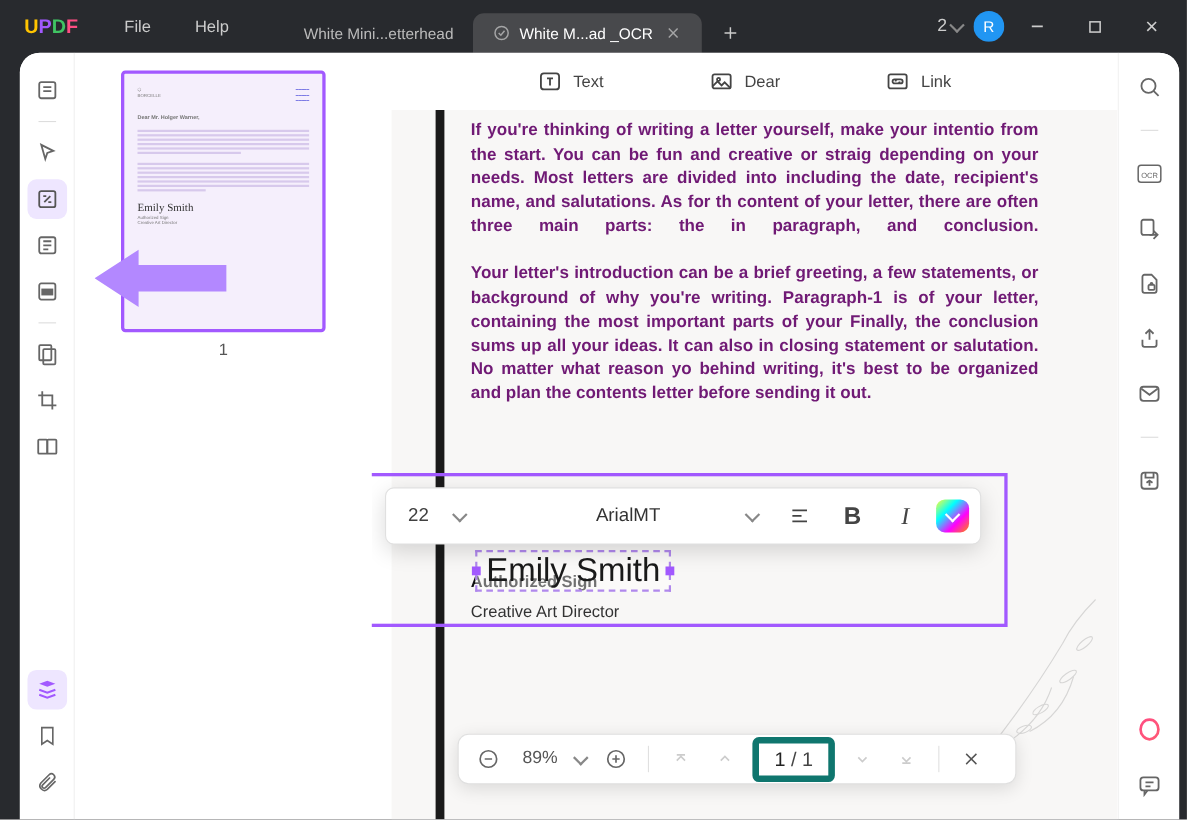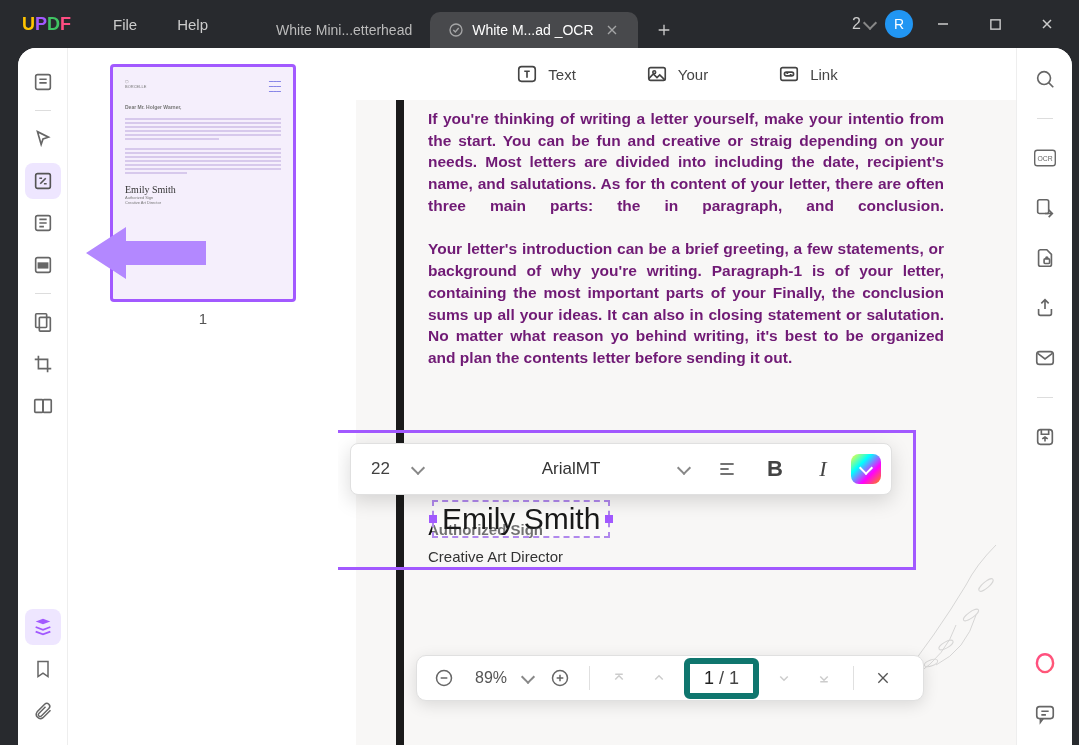--- a/index.html
+++ b/index.html
@@ -38,21 +38,21 @@
   
   .thumb-panel { width:270px; background:#fff; display:flex; flex-direction:column; align-items:center; padding-top:16px; }
   .thumb { width:186px; height:238px; border:3px solid #a259ff; border-radius:4px; background:#f5effc; padding:12px; position:relative; font-size:6px; color:#777; }
   .thumb-num { margin-top:8px; font-size:15px; color:#555; }
   .thumb-header{display:flex; justify-content:space-between; font-size:4px;}
   .thumb-name{font-family:cursive; font-size:10px; color:#333; margin-top:10px;}
   .thumb-lines{margin-top:8px;} .thumb-lines div{height:2px; background:#d7c9ec; margin:2px 0;}
   
   
   .main { flex:1; position:relative; background:#fff; }
-  .top-toolbar { height:52px; display:flex; align-items:center; justify-content:center; gap:70px; }
+  .top-toolbar { height:52px; display:flex; align-items:center; justify-content:center; gap:96px; }
   .tool-item { display:flex; align-items:center; gap:10px; font-size:15px; color:#444; cursor:pointer; }
   .tool-item svg { width:22px; height:22px; }
   
   .page-view { position:absolute; top:52px; left:0; right:0; bottom:0; overflow:hidden; }
   .page { position:absolute; left:18px; top:0; width:660px; background:#f8f7f6; padding:8px 72px 200px 72px; }
   .page::before { content:""; position:absolute; left:40px; top:0; bottom:0; width:8px; background:#1a1a1a; }
   .body-text { font-size:15.5px; color:#701a75; line-height:1.4; margin-bottom:22px; text-align:justify; text-align-last:justify;font-weight:bold;}
   .body-text.last{text-align-last:left;}
   .sig-label { font-weight:bold; font-size:15px; color:#111; margin-top:40px; }
   .sig-role { font-size:15px; color:#333; margin-top:10px; }
@@ -68,21 +68,21 @@
   .tb-btn.italic { font-style:italic; font-family:serif; font-size:22px; }
   .tb-btn svg { width:20px; height:20px; }
   .color-btn { width:30px; height:30px; border-radius:8px; background:linear-gradient(135deg,#ff3,#0ff,#f0f,#f80); position:relative; cursor:pointer; display:flex; align-items:center; justify-content:center;}
   .color-btn::after{content:""; width:8px;height:8px;border-right:2px solid #fff;border-bottom:2px solid #fff; transform:rotate(45deg); margin-top:-3px;}
   
   .text-edit-box { position:absolute; left:94px; top:400px; border:2px dashed #b088ec; padding:0 8px; font-size:30px; color:#1a1a1a; background:rgba(255,255,255,.4); z-index:4;}
   .handle { position:absolute; width:8px; height:8px; background:#a259ff; }
   .handle.l{left:-5px; top:50%; transform:translateY(-50%);} .handle.r{right:-5px; top:50%; transform:translateY(-50%);}
   
   
-  .bottom-nav { position:absolute; left:78px; bottom:44px; width:508px; height:46px; background:#fff; border:1px solid #e0e0e0; border-radius:10px; box-shadow:0 4px 16px rgba(0,0,0,.12); display:flex; align-items:center; padding:0 12px; gap:10px; z-index:6;}
+  .bottom-nav { position:absolute; left:78px; bottom:32px; width:508px; height:46px; background:#fff; border:1px solid #e0e0e0; border-radius:10px; box-shadow:0 4px 16px rgba(0,0,0,.12); display:flex; align-items:center; padding:0 12px; gap:10px; z-index:6;}
   .nav-btn { width:30px; height:30px; display:flex; align-items:center; justify-content:center; cursor:pointer; color:#666; }
   .nav-btn.dis { color:#ccc; }
   .zoom-txt { font-size:16px; color:#555; padding:0 6px; }
   .nav-sep { width:1px; height:24px; background:#e0e0e0; margin:0 4px; }
   .page-ind { border:6px solid #0f766e; border-radius:6px; padding:4px 14px; font-size:18px; color:#444; }
   .page-ind span.cur{color:#222;}
   
   
   .right-rail { width:56px; background:#fff; border-left:1px solid #eee; display:flex; flex-direction:column; align-items:center; padding-top:16px; gap:20px; }
   .right-rail .rail-btn{height:30px;}
@@ -259,21 +259,21 @@
             <path d="M9 9h6M12 9v7"></path>
           </svg>
         <span>Text</span>
       </div>
       <div class="tool-item">
         <svg viewBox="0 0 24 24" fill="none" stroke="#444" stroke-width="1.8">
             <rect x="3" y="5" width="18" height="14" rx="2"></rect>
             <circle cx="9" cy="10" r="1.5"></circle>
             <path d="M3 17l5-5 4 4 3-3 6 6"></path>
           </svg>
-        <span>Your</span>
+        <span>Dear</span>
       </div>
       <div class="tool-item">
         <svg viewBox="0 0 24 24" fill="none" stroke="#444" stroke-width="1.8">
             <rect x="3" y="5" width="18" height="14" rx="2"></rect>
             <path d="M10 12a2 2 0 012-2h3a2 2 0 010 4h-3M14 12a2 2 0 01-2 2H9a2 2 0 010-4h3"></path>
           </svg>
         <span>Link</span>
       </div>
     </div>
 

